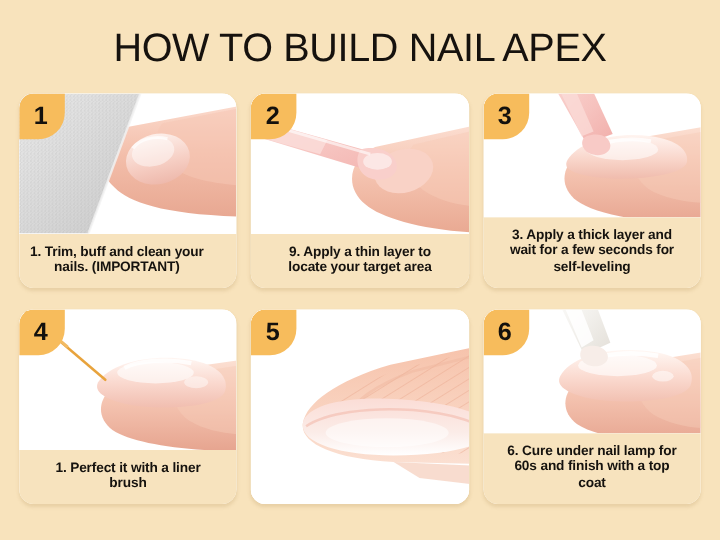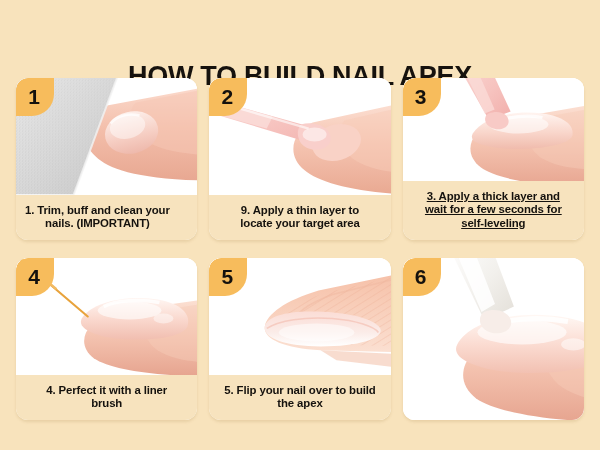--- a/index.html
+++ b/index.html
@@ -15,27 +15,26 @@
     position: relative;
   }
 
   
   .page-title {
     position: absolute;
     top: 22px;
     left: 0;
     width: 600px;
     text-align: center;
-    font-size: 27px;
+    font-size: 33px;
     line-height: 36px;
-    font-weight: 700;
+    font-weight: 400;
     letter-spacing: -0.3px;
     color: #16120E;
     font-family: "Liberation Sans", sans-serif;
-    margin-top: 36px;
     -webkit-font-smoothing: antialiased;
   }
 
   
   .grid {
     position: absolute;
     left: 16px;
     top: 78px;
     width: 568px;
     height: 342px;
@@ -106,21 +105,21 @@
     padding: 5px 8px 6px 8px;
     text-align: center;
     letter-spacing: -0.12px;
     white-space: pre-line;
     display: flex;
     align-items: center;
     justify-content: center;
     flex: 0 0 auto;
   }
   .caption.lines2 { min-height: 34px; }
-  .caption.lines3 { min-height: 48px; text-decoration: underline; }
+  .caption.lines3 { min-height: 48px; }
   .caption.align-left {
     text-align: center;
     justify-content: flex-start;
     padding-left: 9px;
   }
 </style>
 </head>
 <body>
 
 <div class="page-title">HOW TO BUILD NAIL APEX</div>
@@ -278,21 +277,21 @@
         <path d="M88 50 C100 44 124 42 144 46" stroke="#FFFFFF" stroke-width="3.6" fill="none" opacity="0.8"></path>
         <ellipse cx="148" cy="62" rx="10" ry="5" fill="#FFFFFF" opacity="0.45"></ellipse>
 
         <path d="M4 2 L72 60" stroke="#E8A33C" stroke-width="2.1" fill="none" stroke-linecap="round"></path>
         <path d="M4 2 L40 32" stroke="#F2BB64" stroke-width="2.4" fill="none" stroke-linecap="round"></path>
       </svg>
     </div>
     <div class="badge">
       <span class="badge-num">4</span>
     </div>
-    <div class="caption lines2">4. Perfect it with a liner
+    <div class="caption lines2">1. Perfect it with a liner
 brush</div>
   </div>
 
   <div class="card">
     <div class="photo">
       <svg viewBox="0 0 182 120" preserveAspectRatio="xMidYMid slice">
         <defs>
           <linearGradient id="skin5" x1="0" y1="0" x2="0" y2="1">
             <stop offset="0%" stop-color="#F6C0A8"></stop>
             <stop offset="40%" stop-color="#F8CDB8"></stop>
@@ -315,22 +314,20 @@
 
         <path d="M56 70 C58 60 78 54 108 55 C140 56 166 62 172 72 C176 82 150 90 112 90 C78 90 54 82 56 70 Z" fill="url(#nail5)"></path>
         <path d="M58 72 C70 64 96 60 124 62 C148 64 166 70 170 76" stroke="#F3C0B4" stroke-width="1.6" fill="none" opacity="0.7"></path>
         <ellipse cx="108" cy="76" rx="38" ry="9" fill="#FFFFFF" opacity="0.5"></ellipse>
         <path d="M112 94 L196 98 L196 112 L128 104 Z" fill="#F2B9A0" opacity="0.5"></path>
       </svg>
     </div>
     <div class="badge">
       <span class="badge-num">5</span>
     </div>
-    <div class="caption lines2">5. Flip your nail over to build
-the apex</div>
   </div>
 
   <div class="card">
     <div class="photo">
       <svg viewBox="0 0 182 120" preserveAspectRatio="xMidYMid slice">
         <defs>
           <linearGradient id="skin6" x1="0" y1="0" x2="0" y2="1">
             <stop offset="0%" stop-color="#FCE1D4"></stop>
             <stop offset="45%" stop-color="#F5C5B2"></stop>
             <stop offset="100%" stop-color="#E6A48F"></stop>
@@ -357,15 +354,18 @@
         <ellipse cx="150" cy="64" rx="9" ry="4.5" fill="#FFFFFF" opacity="0.5"></ellipse>
 
         <path d="M56 -12 L88 -12 L106 36 L84 46 Z" fill="url(#brush6)"></path>
         <path d="M60 -12 L74 -12 L92 34 L82 40 Z" fill="#FFFFFF" opacity="0.85"></path>
         <path d="M84 40 C94 36 104 41 104 48 C104 55 93 58 86 54 C80 51 79 43 84 40 Z" fill="#F7EDE8"></path>
       </svg>
     </div>
     <div class="badge">
       <span class="badge-num">6</span>
     </div>
+    <div class="caption lines3">6. Cure under nail lamp for
+60s and finish with a top
+coat</div>
   </div>
 
 </div>
 
 </body></html>

